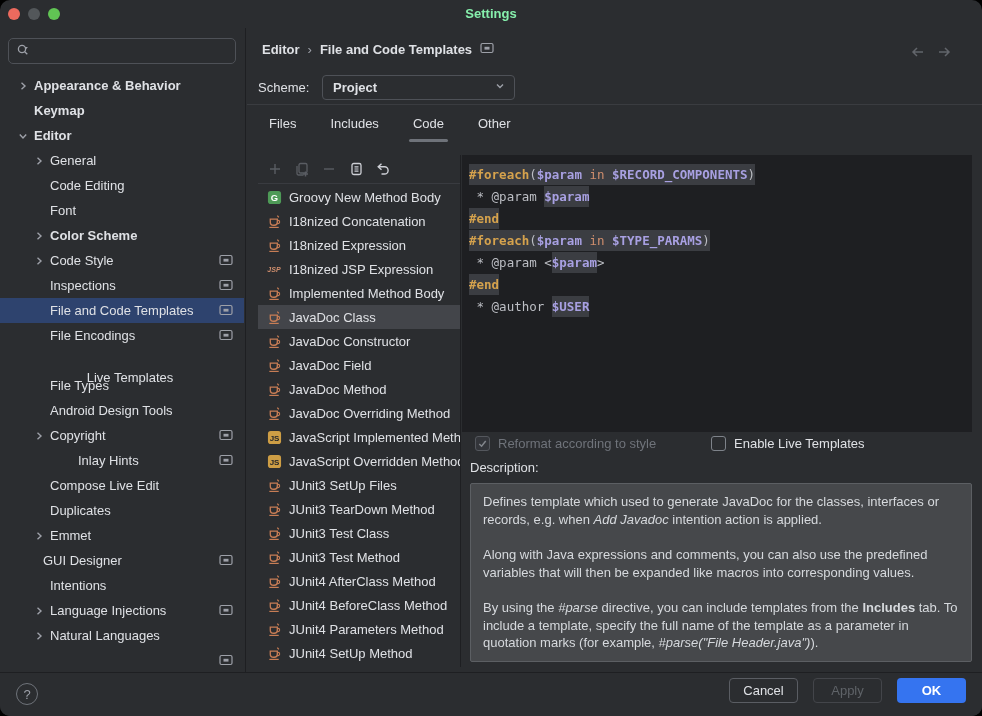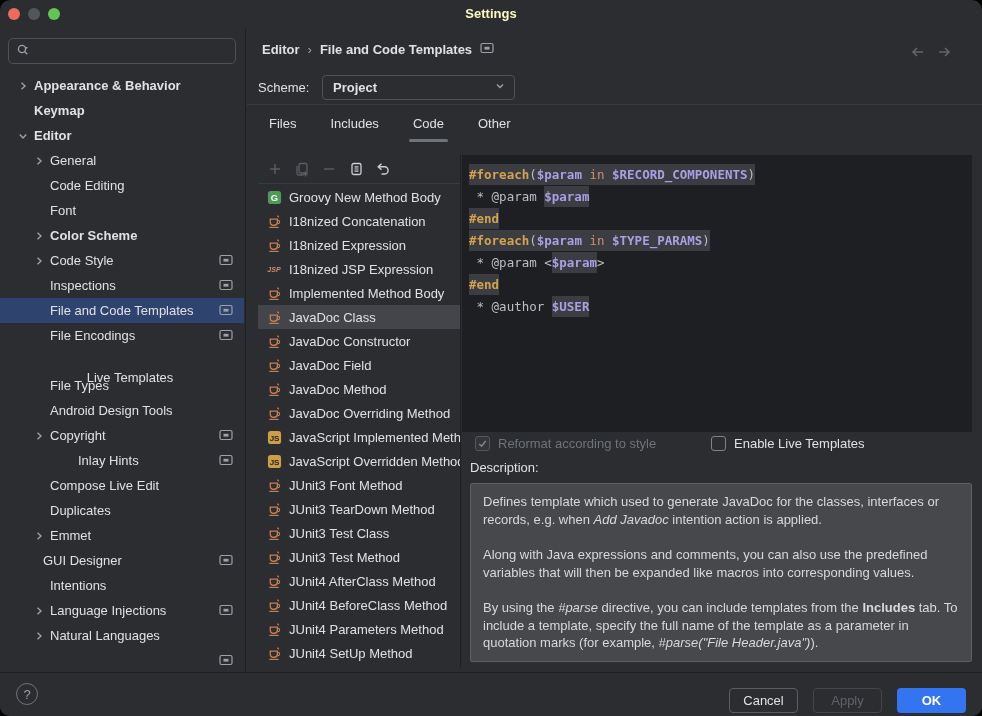--- a/index.html
+++ b/index.html
@@ -6,21 +6,21 @@
   body{width:982px;height:716px;font-family:"Liberation Sans",sans-serif;-webkit-font-smoothing:antialiased;}
   .window{position:relative;width:982px;height:716px;background:#2B2D30;border-radius:10px;overflow:hidden;color:#DFE1E5;font-size:13px;}
 
   
   .titlebar{position:absolute;left:0;top:0;width:100%;height:28px;}
   .traffic{position:absolute;left:8px;top:8px;display:flex;gap:8px;}
   .tl{width:12px;height:12px;border-radius:50%;display:inline-block;}
   .tl.red{background:#EC6A5E;}
   .tl.yellow{background:#53575A;}
   .tl.green{background:#61C554;}
-  .win-title{position:absolute;left:0;right:0;top:0;height:28px;line-height:28px;text-align:center;font-weight:bold;color:#fef9c3;}
+  .win-title{position:absolute;left:0;right:0;top:0;height:28px;line-height:28px;text-align:center;font-weight:bold;color:#86efac;}
 
   
   .sidebar{position:absolute;left:0;top:28px;width:246px;height:644px;border-right:1px solid #1E1F22;box-sizing:border-box;}
   .searchbox{position:absolute;left:8px;top:10px;width:228px;height:26px;border:1px solid #4E5157;border-radius:5px;box-sizing:border-box;display:flex;align-items:center;padding-left:6px;}
   .tree{position:absolute;left:0;top:45px;right:1px;}
   .side-row{position:relative;height:25px;display:flex;align-items:center;white-space:nowrap;cursor:default;}
   .side-row.selected{background:#2E436E;}
   .chev{width:22px;height:16px;display:inline-flex;align-items:center;justify-content:center;flex:0 0 22px;}
   .side-label.bold{font-weight:bold;}
   .side-screen{position:absolute;right:11px;top:6px;}
@@ -69,21 +69,21 @@
   .chk.empty{border:1px solid #7E838A;background:transparent;}
   .opt-label.dim{color:#6F737A;}
 
   .desc-label{position:absolute;left:212px;top:305px;}
   .desc-box{position:absolute;left:212px;top:328px;width:502px;height:179px;background:#46484B;border:1px solid #5C5F63;border-radius:2px;box-sizing:border-box;padding:9px 12px;overflow:hidden;color:#D6D9DD;line-height:17.5px;}
   .desc-box p{margin:0 0 18px 0;}
 
   
   .footer{position:absolute;left:0;bottom:0;width:100%;height:44px;border-top:1px solid #1E1F22;box-sizing:border-box;background:#2B2D30;}
   .help{position:absolute;left:16px;top:10px;width:22px;height:22px;border:1.5px solid #6F737A;border-radius:50%;box-sizing:border-box;color:#9DA0A8;display:flex;align-items:center;justify-content:center;font-size:13px;}
-  .btns{position:absolute;right:16px;top:15px;display:flex;gap:15px;}
+  .btns{position:absolute;right:16px;top:5px;display:flex;gap:15px;}
   .btn{min-width:69px;height:25px;border-radius:4px;box-sizing:border-box;display:inline-flex;align-items:center;justify-content:center;font-size:13px;cursor:default;}
   .btn.cancel{border:1px solid #5A5D63;color:#DFE1E5;background:transparent;}
   .btn.apply{border:1px solid #43454A;color:#5F6368;background:transparent;}
   .btn.ok{background:#3574F0;color:#FFFFFF;font-weight:bold;border:none;}
 </style>
 </head>
 <body>
 
 <div class="window">
 
@@ -491,21 +491,21 @@
             </div>
             <div class="tpl-row">
               <span class="tpl-ico">
                 <svg width="15" height="15" viewBox="0 0 16 16">
                   <path d="M3.5 5.5 h7.5 v3.2 a3.3 3.3 0 0 1 -3.3 3.3 h-0.9 a3.3 3.3 0 0 1 -3.3 -3.3 z" fill="none" stroke="#C77D55" stroke-width="1.4"></path>
                   <path d="M11 6.8 h0.8 a1.7 1.7 0 0 1 0 3.4 h-1" fill="none" stroke="#C77D55" stroke-width="1.2"></path>
                   <path d="M2.5 14.3 h10" stroke="#C77D55" stroke-width="1.3"></path>
                   <path d="M11 1.8 l1.6 1.9" stroke="#C77D55" stroke-width="1.3"></path>
                 </svg>
               </span>
-              <span class="tpl-label">JUnit3 Font Method</span>
+              <span class="tpl-label">JUnit3 SetUp Files</span>
             </div>
             <div class="tpl-row">
               <span class="tpl-ico">
                 <svg width="15" height="15" viewBox="0 0 16 16">
                   <path d="M3.5 5.5 h7.5 v3.2 a3.3 3.3 0 0 1 -3.3 3.3 h-0.9 a3.3 3.3 0 0 1 -3.3 -3.3 z" fill="none" stroke="#C77D55" stroke-width="1.4"></path>
                   <path d="M11 6.8 h0.8 a1.7 1.7 0 0 1 0 3.4 h-1" fill="none" stroke="#C77D55" stroke-width="1.2"></path>
                   <path d="M2.5 14.3 h10" stroke="#C77D55" stroke-width="1.3"></path>
                   <path d="M11 1.8 l1.6 1.9" stroke="#C77D55" stroke-width="1.3"></path>
                 </svg>
               </span>

